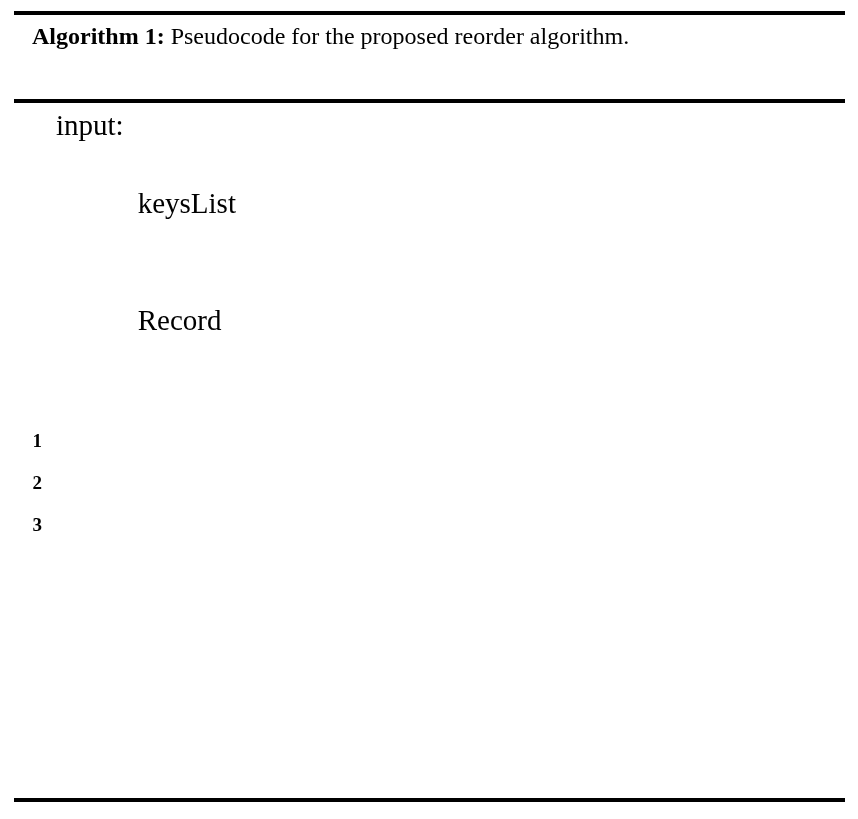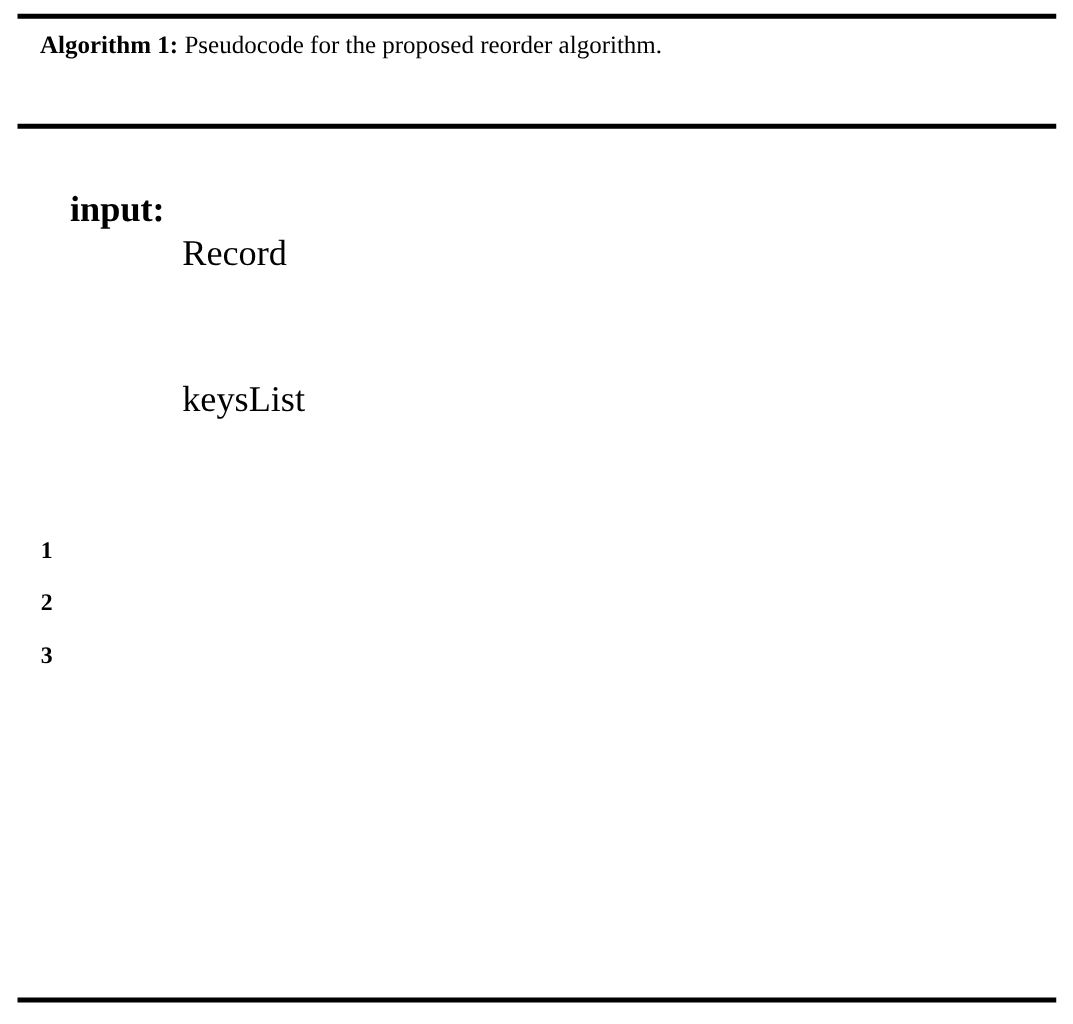--- a/index.html
+++ b/index.html
@@ -49,21 +49,21 @@
     height: 4px;
     background: #000;
   }
 
   
   .caption {
     position: absolute;
     left: 18px;
     top: 16px;
     width: 742px;
-    font-size: 20px;
+    font-size: 24px;
     line-height: 41px;
     text-align: justify;
     text-justify: inter-word;
   }
   .caption .cap-name {
     font-weight: bold;
   }
 
   
   .algo-body {
@@ -101,24 +101,23 @@
     padding-left: 14px;
     box-sizing: border-box;
     white-space: pre-wrap;
   }
 
   
   .row-input .code {
     display: flex;
   }
   .inp-label {
-    font-weight: bold;
+    font-weight: normal;
     flex: 0 0 auto;
     padding-right: 14px;
-    margin-top: 43px;
   }
   .inp-values {
     flex: 1 1 auto;
   }
   .inp-values div {
     line-height: 39px;
   }
 
   
   .cont {
@@ -139,22 +138,22 @@
 
   <div class="rule-mid"></div>
 
   <div class="algo-body">
 
     <div class="row row-input">
       <div class="lineno"></div>
       <div class="code">
         <span class="inp-label">input:</span>
         <span class="inp-values">
+          <div>keysList</div>
           <div>Record</div>
-          <div>keysList</div>
         </span>
       </div>
     </div>
 
     <div class="row">
       <div class="lineno">1</div>
     </div>
 
     <div class="row">
       <div class="lineno">2</div>

